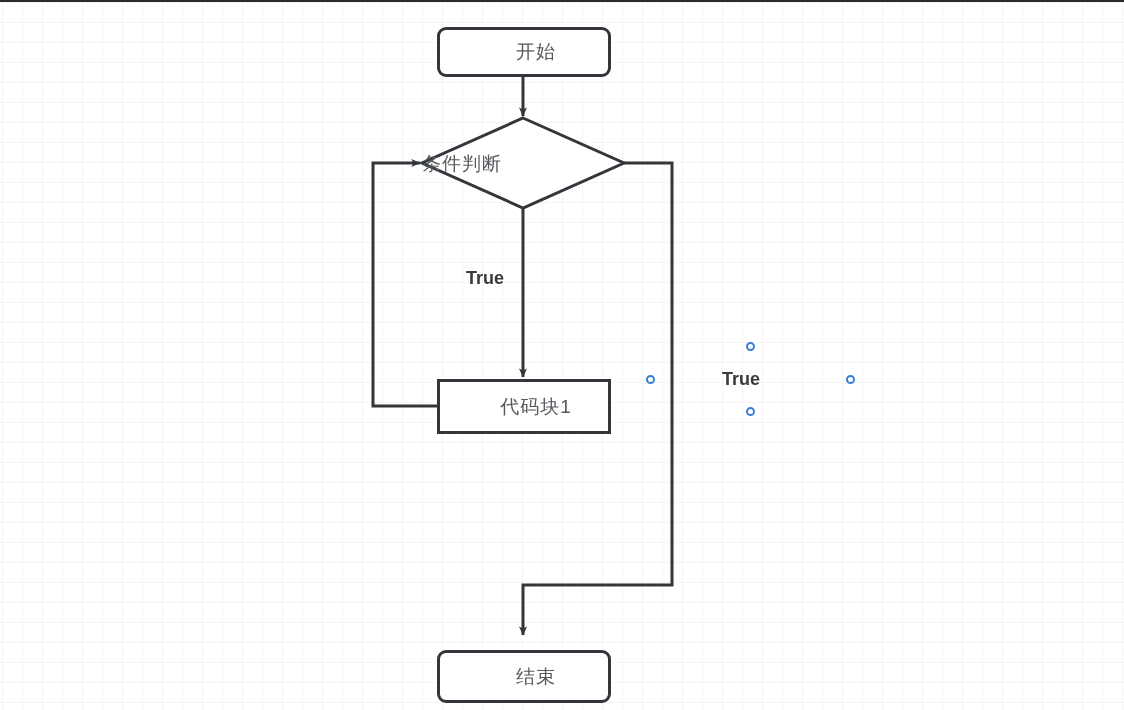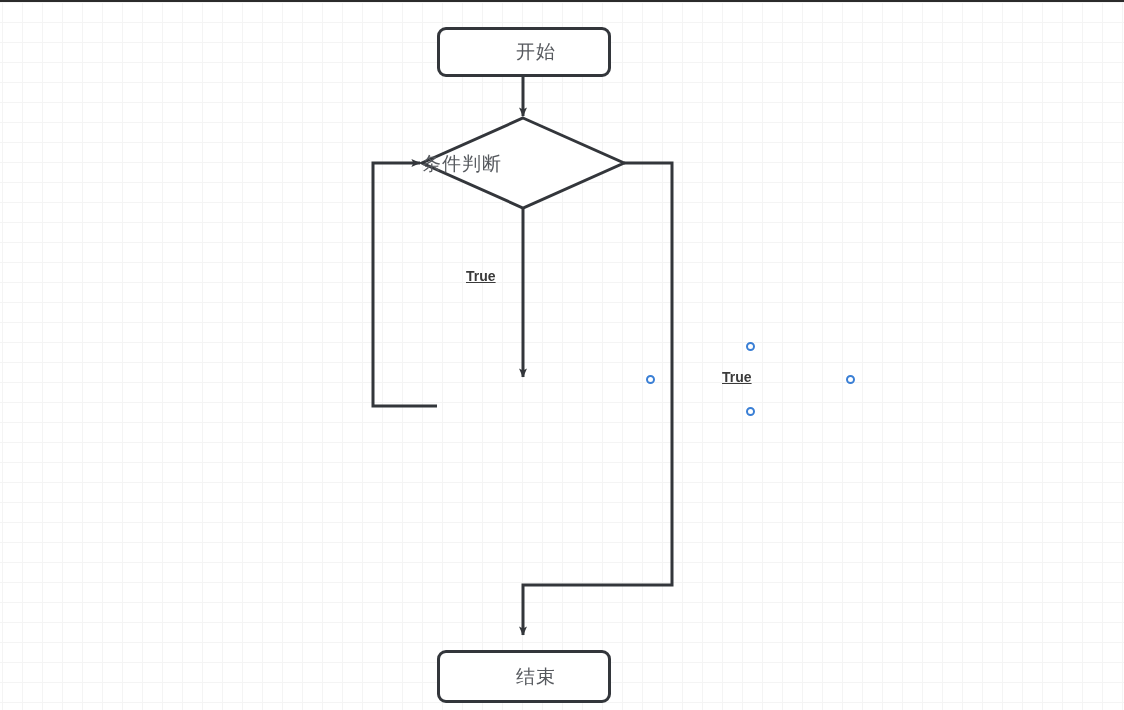--- a/index.html
+++ b/index.html
@@ -62,23 +62,22 @@
     width: 100%;
     color: #56595e;
     font-size: 19px;
     letter-spacing: 1px;
     white-space: nowrap;
   }
   .edge-label {
     position: absolute;
     font-weight: bold;
     color: #3a3a3a;
-    font-size: 14px;
+    font-size: 18px;
     white-space: nowrap;
-    text-decoration: underline;
   }
   .handle {
     position: absolute;
     width: 9px;
     height: 9px;
     box-sizing: border-box;
     border: 2px solid #3a7fd5;
     border-radius: 50%;
     background: #ffffff;
   }
@@ -109,20 +108,23 @@
   </svg>
 
   <div class="node rounded" style="left:437px; top:27px; width:174px; height:50px;">
     <span>开始</span>
   </div>
 
   <div class="diamond-wrap" style="left:422px; top:118px; width:202px; height:90px;">
     <div class="diamond-label" style="top:33px;">条件判断</div>
   </div>
 
+  <div class="node square" style="left:437px; top:379px; width:174px; height:55px;">
+    <span>代码块1</span>
+  </div>
 
   <div class="node rounded" style="left:437px; top:650px; width:174px; height:53px;">
     <span>结束</span>
   </div>
 
   <div class="edge-label" style="left:466px; top:268px;">True</div>
 
   <div class="edge-label" style="left:722px; top:369px;">True</div>
 
   <div class="handle" style="left:746px; top:342px;"></div>

